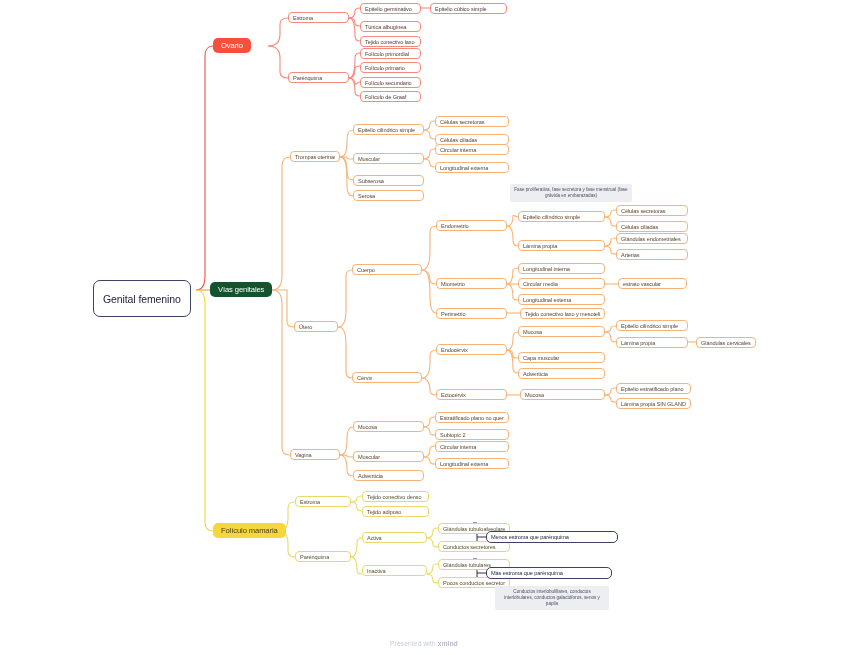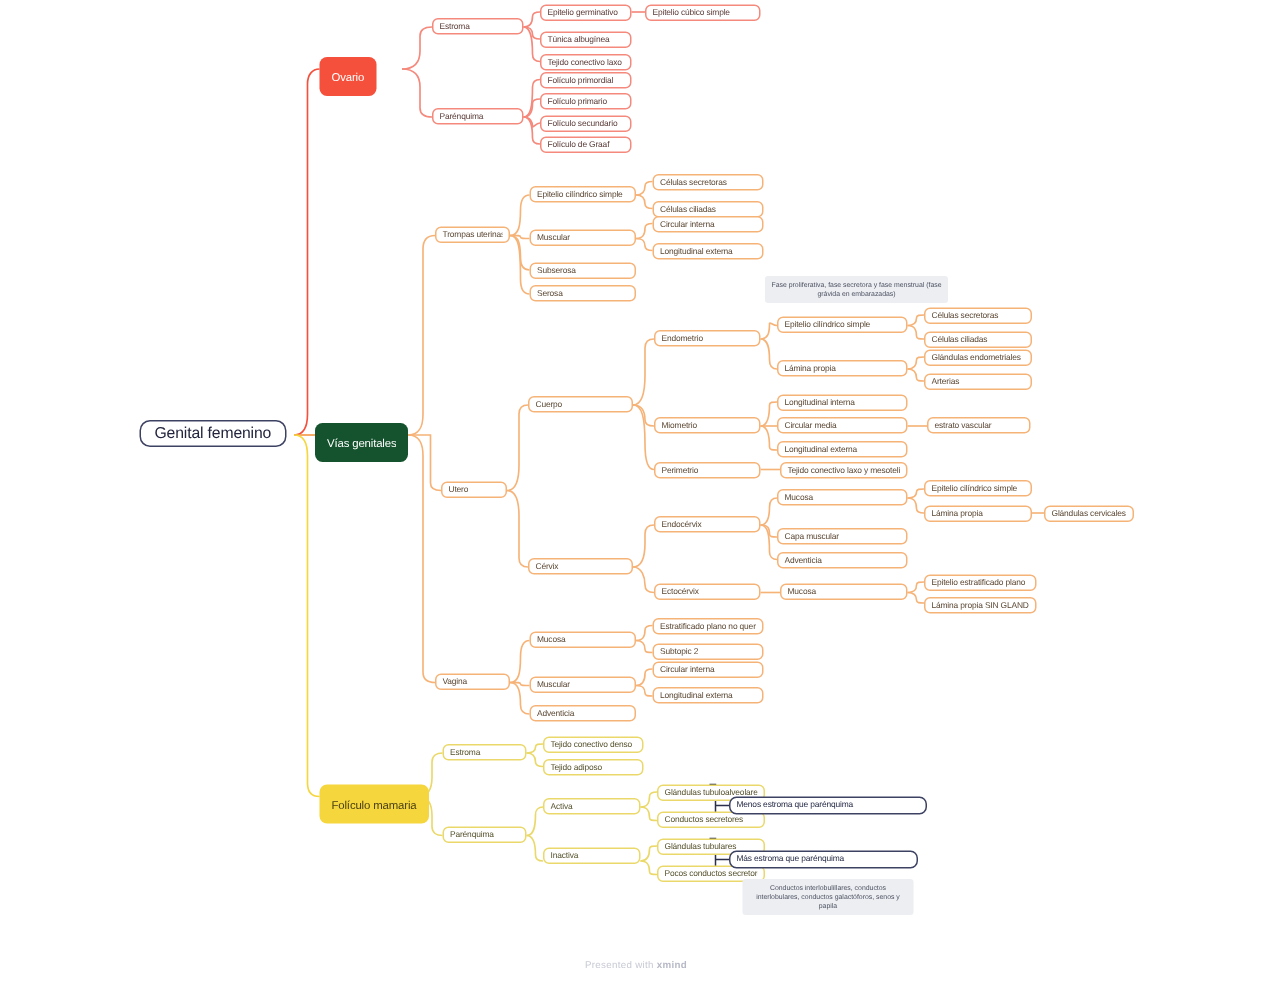--- a/index.html
+++ b/index.html
@@ -44,30 +44,30 @@
   }
 
   
   .n-root {
     border: 1.6px solid #3d4263;
     background: #ffffff;
     color: #22253d;
     font-size: 10.5px;
     border-radius: 7px;
     padding: 0 9px;
-    height: 18px;
+    height: 37px;
     text-align: right;
   }
 
   
   .n-main {
     border-radius: 5px;
     font-size: 7.6px;
     padding: 0 8px;
-    height: 26px;
+    height: 15px;
     color: #ffffff;
     justify-content: center;
   }
   .n-main.red    { background: #f4503c; }
   .n-main.orange { background: #14532d; }
   .n-main.yellow { background: #f5d63c; color: #4a4013; }
 
   
   .n-box {
     background: #ffffff;

